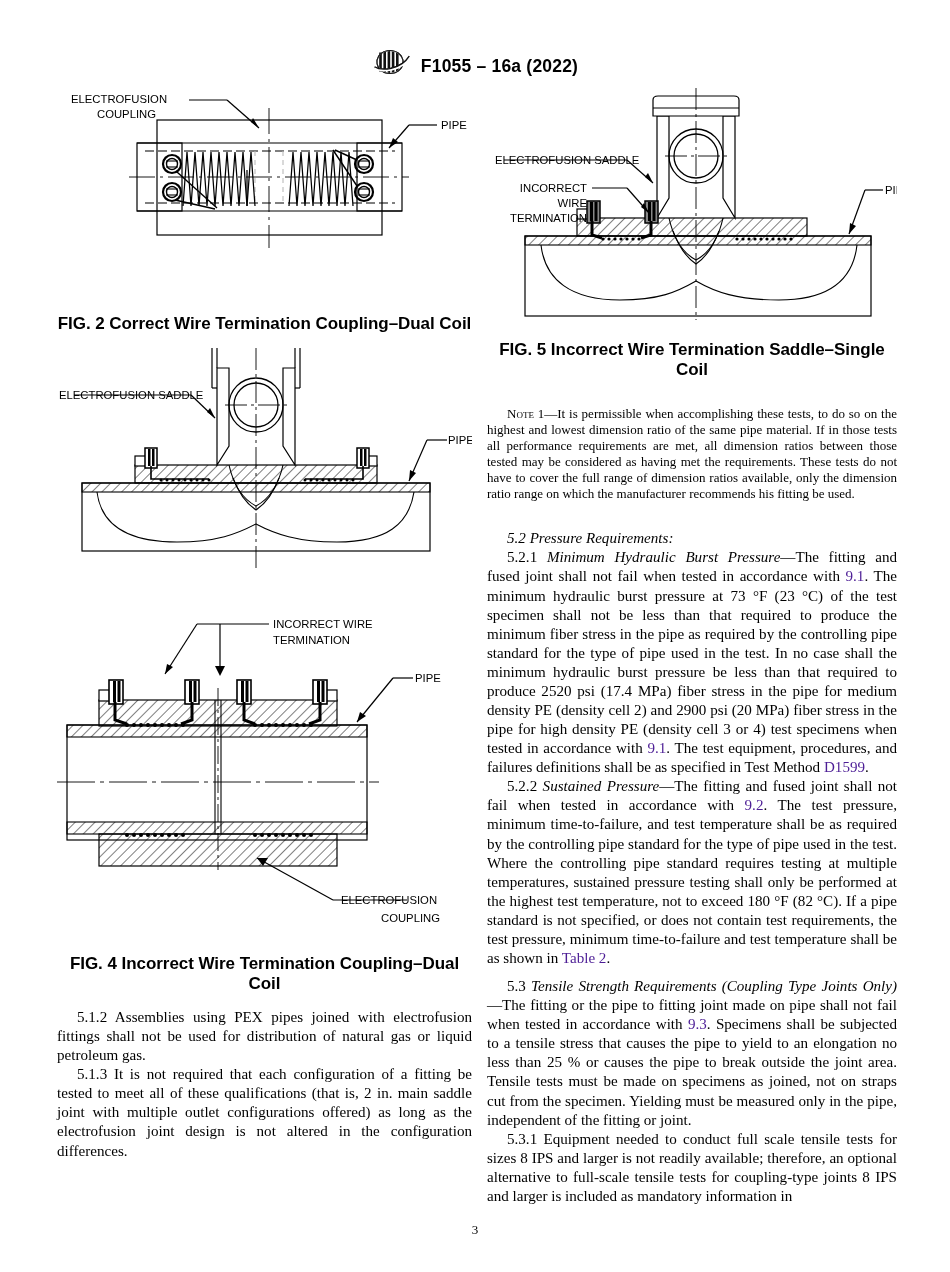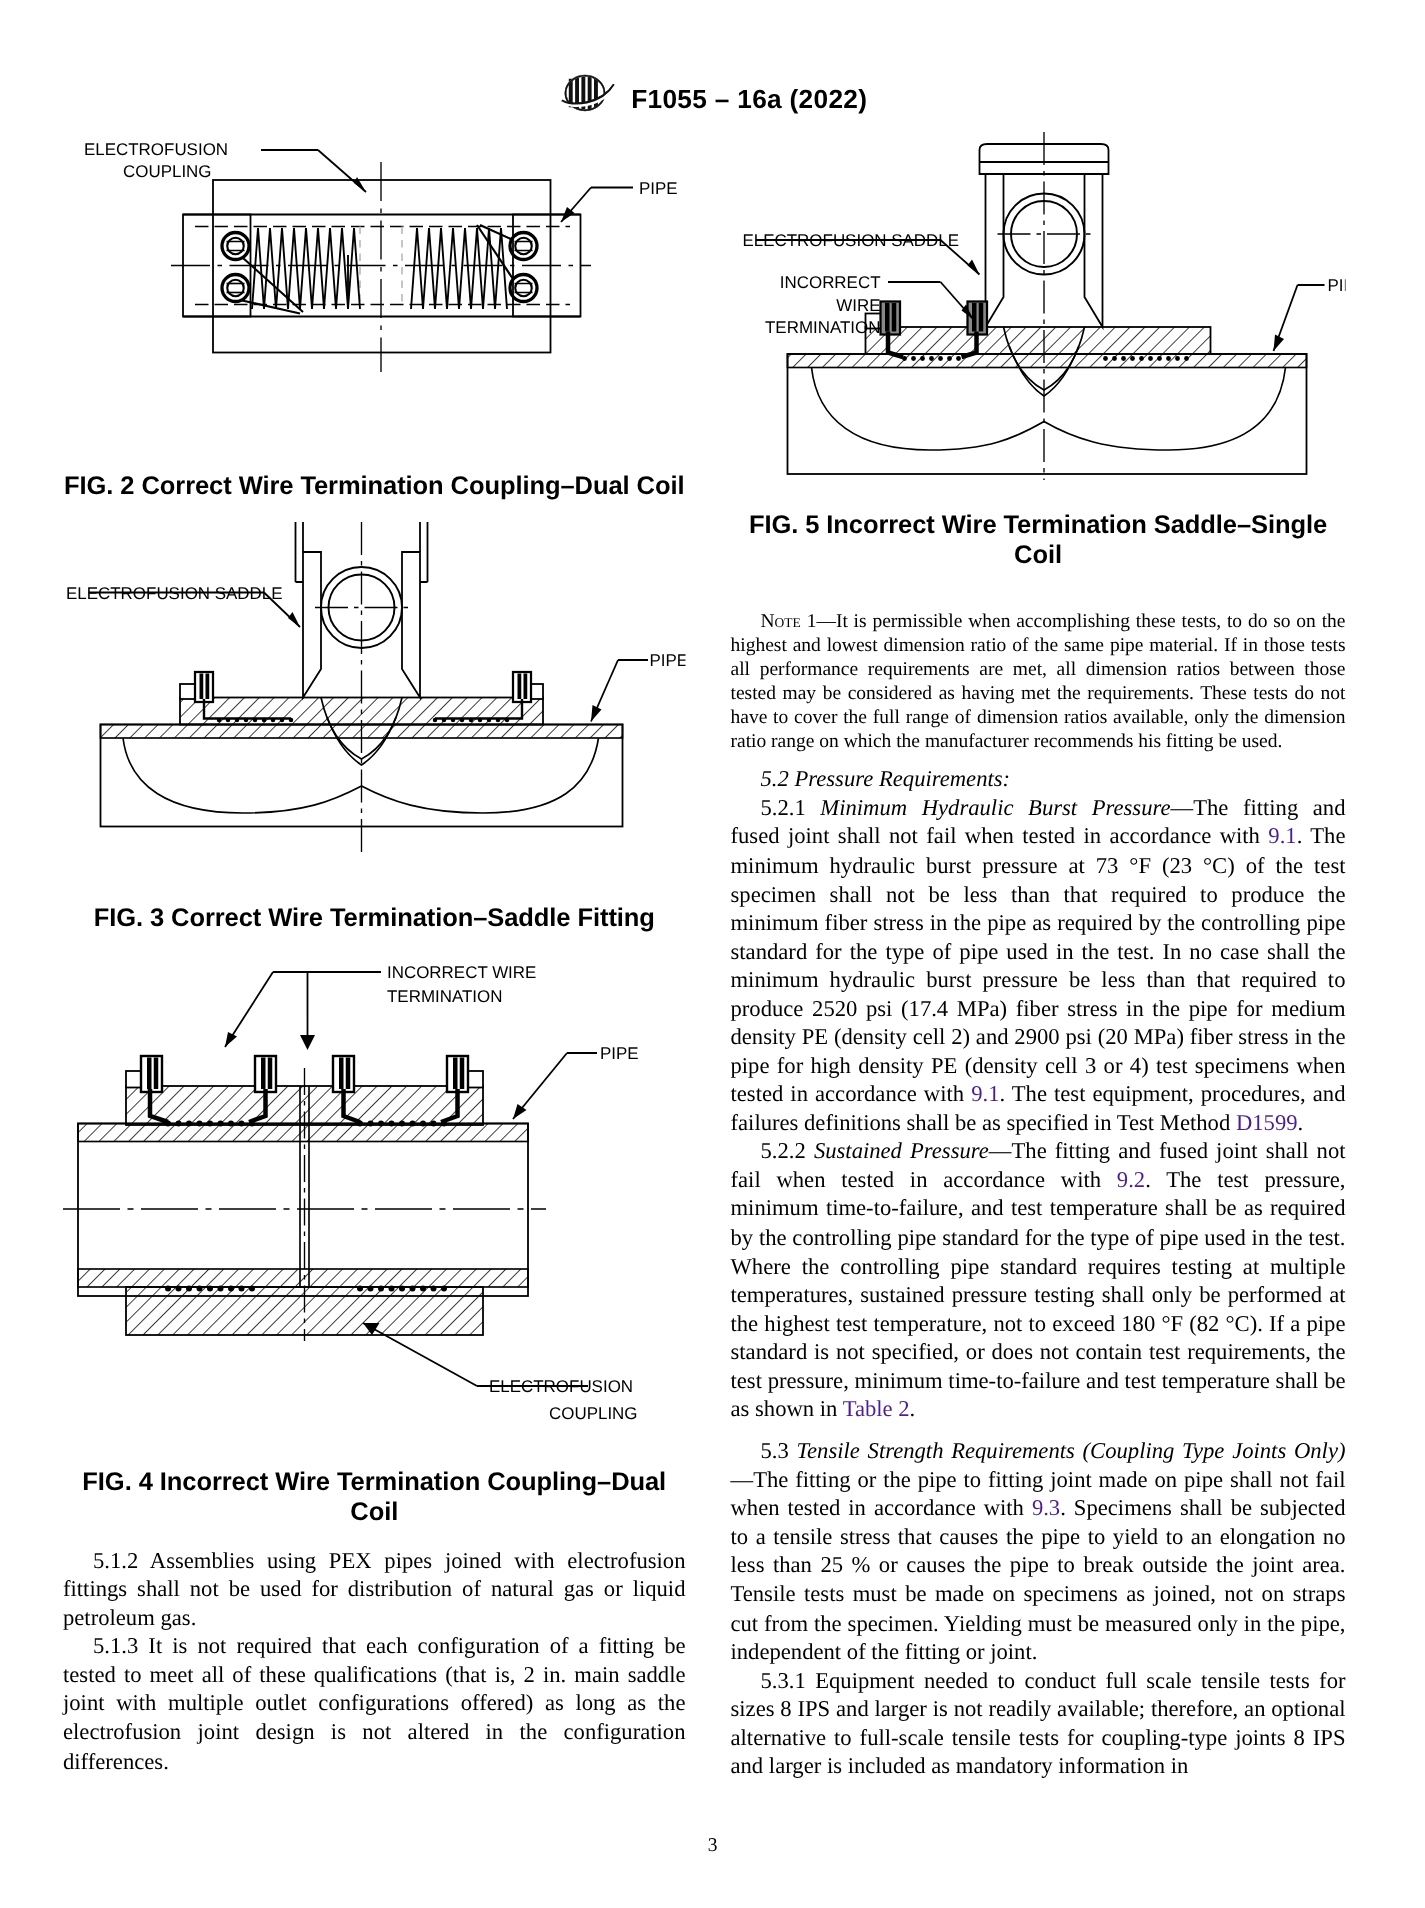--- a/index.html
+++ b/index.html
@@ -48,21 +48,21 @@
     font-family: "Liberation Sans", "DejaVu Sans", sans-serif;
     font-weight: bold;
     font-size: 17.5px;
     letter-spacing: 0.2px;
     vertical-align: middle;
   }
 
   
   .col-left {
     position: absolute;
-    left: 42px;
+    left: 57px;
     top: 88px;
     width: 415px;
   }
   .col-right {
     position: absolute;
     left: 487px;
     top: 88px;
     width: 410px;
   }
 
@@ -80,21 +80,21 @@
   .note {
     font-size: 13px;
     line-height: 1.235;
     text-align: justify;
     margin: 0;
     text-indent: 20px;
   }
   .note .sc {
     font-variant: small-caps;
   }
-  .ital { font-style: italic; }
+  .ital { font-style: italic; margin-top: 18px; }
   .ref { color: #4c1d95; }
   .spacer-sm { height: 9px; }
   .spacer-md { height: 14px; }
 
   
   .figure { position: relative; }
   .fig-caption {
     font-family: "Liberation Sans", "DejaVu Sans", sans-serif;
     font-weight: bold;
     font-size: 17px;
@@ -342,21 +342,20 @@
         <polygon points="158,70 150,64 153,60" fill="#000" stroke="none"></polygon>
         <text class="lbl" x="14" y="51" text-anchor="start" transform="translate(-12,0)">ELECTROFUSION SADDLE</text>
 
         <g stroke="#000" fill="none" stroke-width="1.2">
           <line x1="370" y1="92" x2="390" y2="92"></line>
           <line x1="370" y1="92" x2="352" y2="133"></line>
         </g>
         <polygon points="352,133 353,122 359,125" fill="#000" stroke="none"></polygon>
         <text class="lbl" x="391" y="96">PIPE</text>
       </svg>
-      <div class="fig-caption">FIG. 3 Correct Wire Termination–Saddle Fitting</div>
     </div>
 
     <div class="spacer-md"></div>
 
     <div class="figure">
       <svg class="fig-svg" width="415" height="338" viewBox="0 0 415 338">
         <defs>
           <pattern id="hatch4" width="7" height="7" patternTransform="rotate(45)" patternUnits="userSpaceOnUse">
             <line x1="0" y1="0" x2="0" y2="7" stroke="#000" stroke-width="1"></line>
           </pattern>

